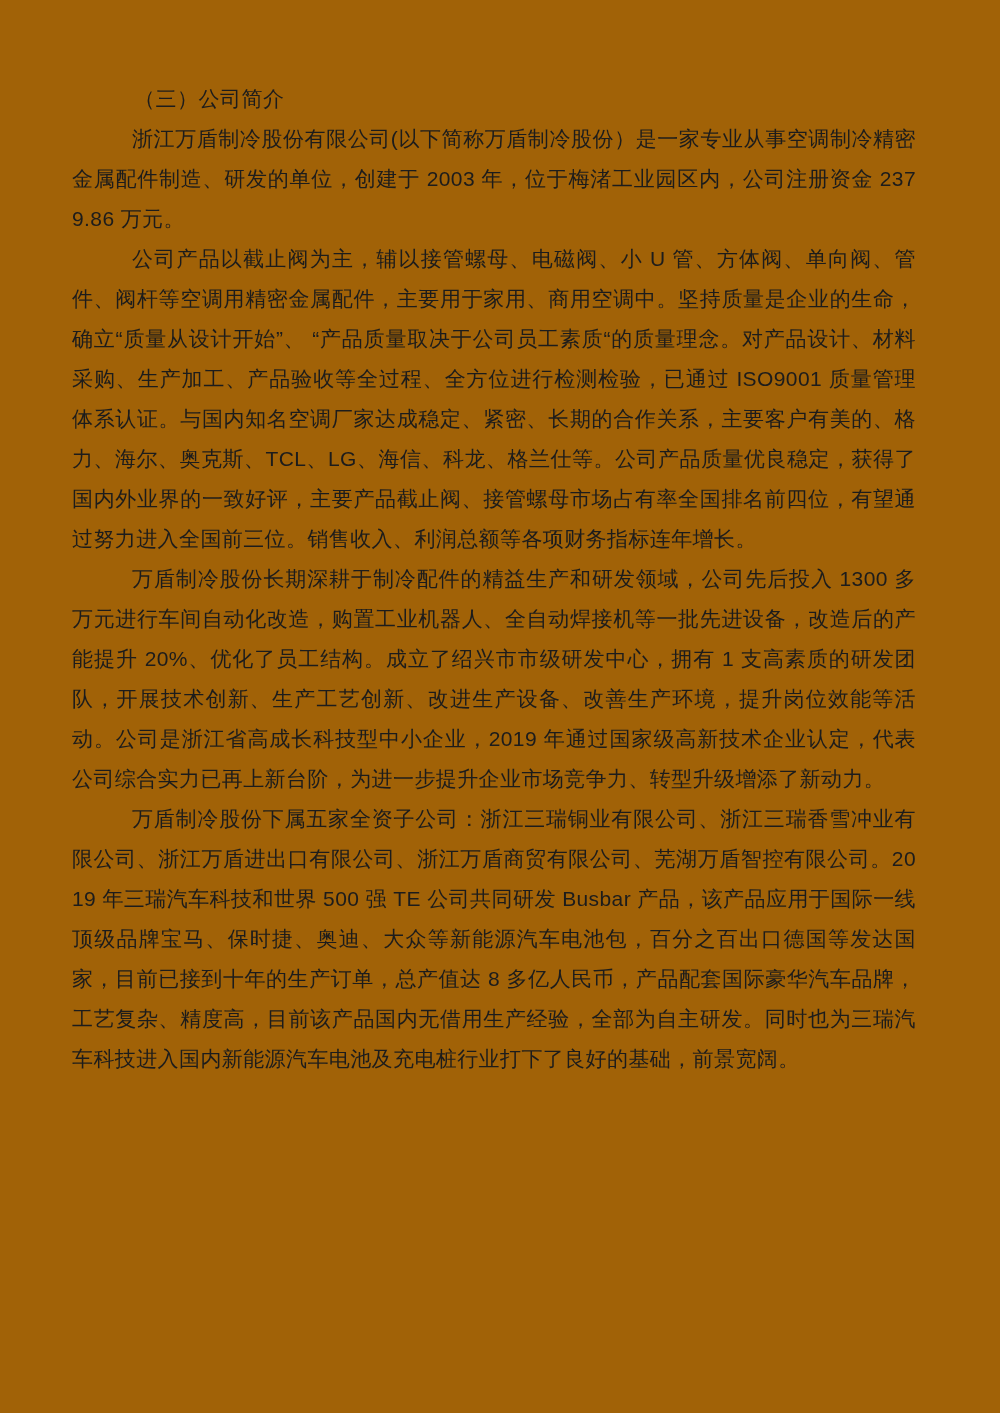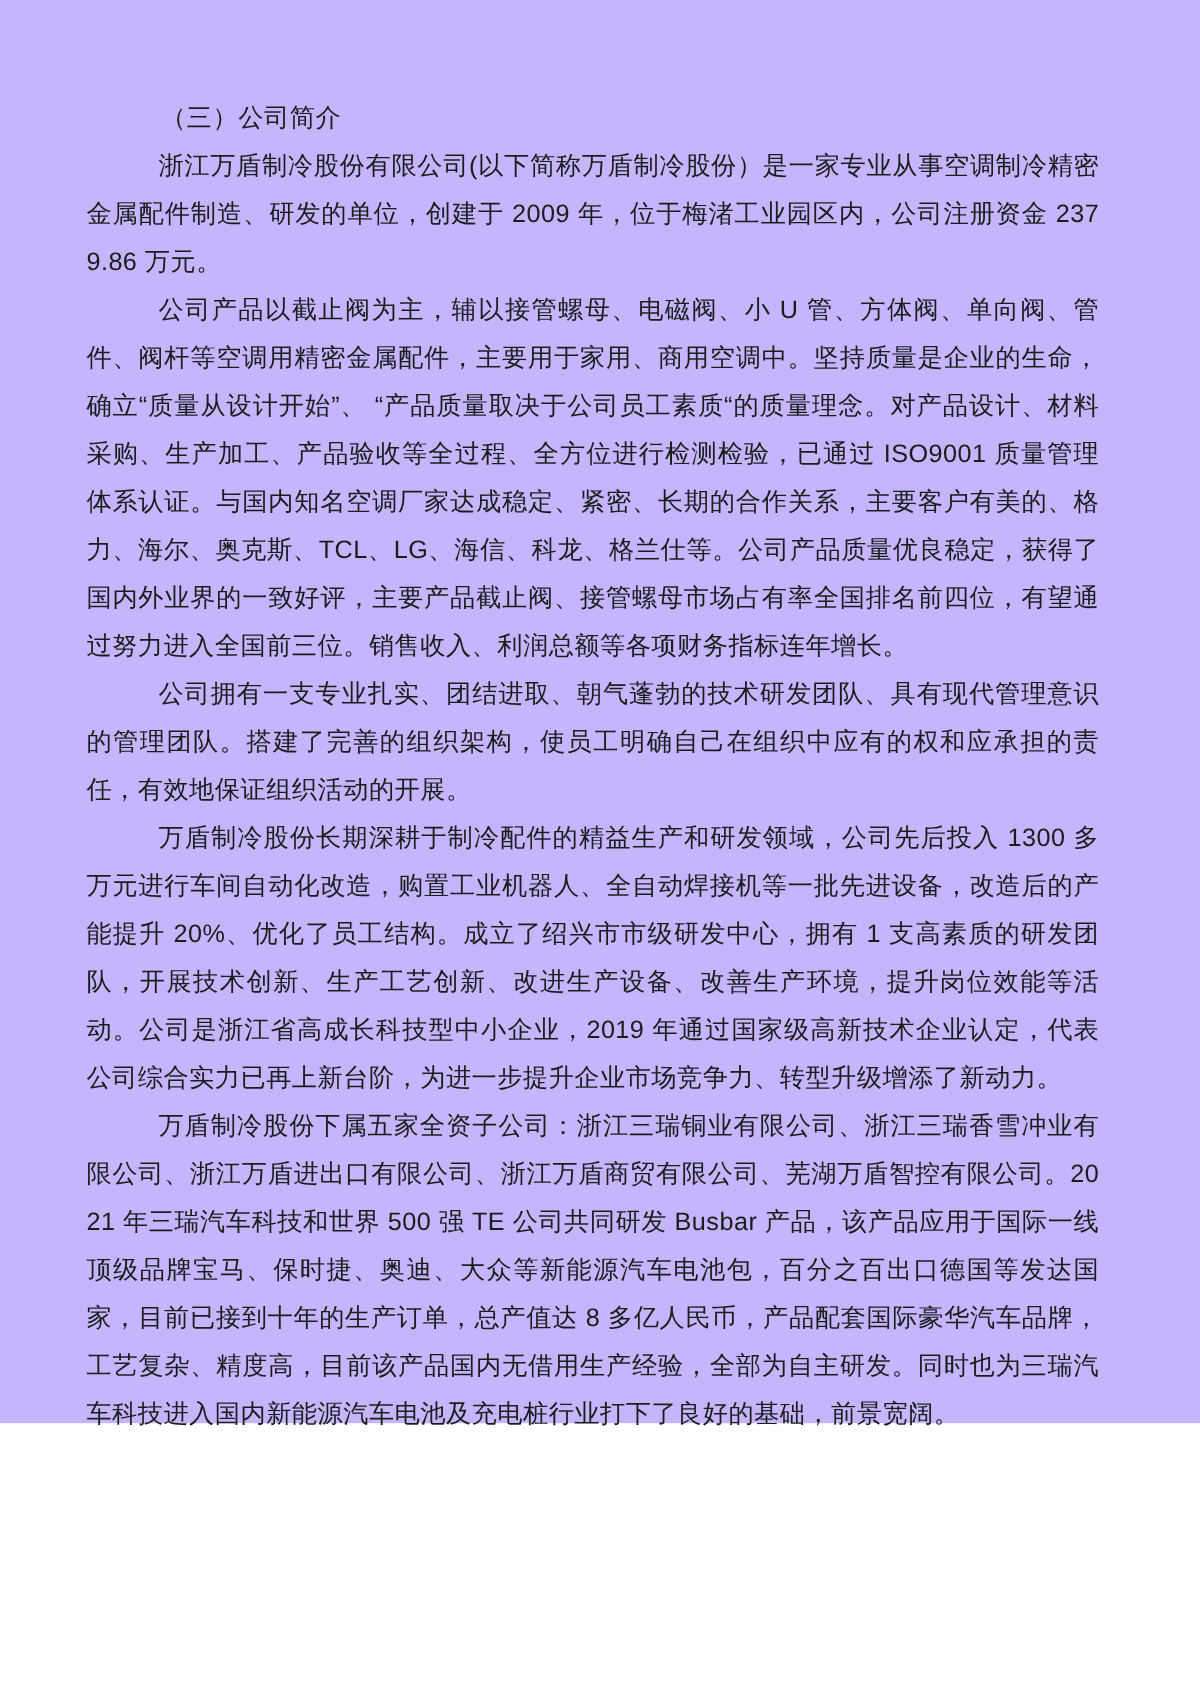--- a/index.html
+++ b/index.html
@@ -9,23 +9,23 @@
   }
   body {
     width: 1000px;
     height: 1413px;
     overflow: hidden;
     font-family: "Liberation Sans", "DejaVu Sans", sans-serif;
   }
   .page {
     box-sizing: border-box;
     width: 1000px;
-    height: 1186px;
+    height: 1413px;
     padding: 79px 84px 0 72px;
-    background: #c4b5fd;
+    background: #a16207;
   }
   .heading {
     margin: 0;
     font-size: 21px;
     font-weight: 400;
     line-height: 40px;
     text-indent: 62px;
     letter-spacing: 0.5px;
     color: #1c1c1c;
     white-space: nowrap;
@@ -40,18 +40,17 @@
     letter-spacing: 0.4px;
     color: #1c1c1c;
     word-break: break-all;
   }
 </style>
 </head>
 <body>
 
 <div class="page">
   <h2 class="heading">（三）公司简介</h2>
-  <p class="para">浙江万盾制冷股份有限公司(以下简称万盾制冷股份）是一家专业从事空调制冷精密金属配件制造、研发的单位，创建于 2009 年，位于梅渚工业园区内，公司注册资金 2379.86 万元。</p>
+  <p class="para">浙江万盾制冷股份有限公司(以下简称万盾制冷股份）是一家专业从事空调制冷精密金属配件制造、研发的单位，创建于 2003 年，位于梅渚工业园区内，公司注册资金 2379.86 万元。</p>
   <p class="para">公司产品以截止阀为主，辅以接管螺母、电磁阀、小 U 管、方体阀、单向阀、管件、阀杆等空调用精密金属配件，主要用于家用、商用空调中。坚持质量是企业的生命，确立“质量从设计开始”、 “产品质量取决于公司员工素质“的质量理念。对产品设计、材料采购、生产加工、产品验收等全过程、全方位进行检测检验，已通过 ISO9001 质量管理体系认证。与国内知名空调厂家达成稳定、紧密、长期的合作关系，主要客户有美的、格力、海尔、奥克斯、TCL、LG、海信、科龙、格兰仕等。公司产品质量优良稳定，获得了国内外业界的一致好评，主要产品截止阀、接管螺母市场占有率全国排名前四位，有望通过努力进入全国前三位。销售收入、利润总额等各项财务指标连年增长。</p>
-  <p class="para">公司拥有一支专业扎实、团结进取、朝气蓬勃的技术研发团队、具有现代管理意识的管理团队。搭建了完善的组织架构，使员工明确自己在组织中应有的权和应承担的责任，有效地保证组织活动的开展。</p>
   <p class="para">万盾制冷股份长期深耕于制冷配件的精益生产和研发领域，公司先后投入 1300 多万元进行车间自动化改造，购置工业机器人、全自动焊接机等一批先进设备，改造后的产能提升 20%、优化了员工结构。成立了绍兴市市级研发中心，拥有 1 支高素质的研发团队，开展技术创新、生产工艺创新、改进生产设备、改善生产环境，提升岗位效能等活动。公司是浙江省高成长科技型中小企业，2019 年通过国家级高新技术企业认定，代表公司综合实力已再上新台阶，为进一步提升企业市场竞争力、转型升级增添了新动力。</p>
-  <p class="para">万盾制冷股份下属五家全资子公司：浙江三瑞铜业有限公司、浙江三瑞香雪冲业有限公司、浙江万盾进出口有限公司、浙江万盾商贸有限公司、芜湖万盾智控有限公司。2021 年三瑞汽车科技和世界 500 强 TE 公司共同研发 Busbar 产品，该产品应用于国际一线顶级品牌宝马、保时捷、奥迪、大众等新能源汽车电池包，百分之百出口德国等发达国家，目前已接到十年的生产订单，总产值达 8 多亿人民币，产品配套国际豪华汽车品牌，工艺复杂、精度高，目前该产品国内无借用生产经验，全部为自主研发。同时也为三瑞汽车科技进入国内新能源汽车电池及充电桩行业打下了良好的基础，前景宽阔。</p>
+  <p class="para">万盾制冷股份下属五家全资子公司：浙江三瑞铜业有限公司、浙江三瑞香雪冲业有限公司、浙江万盾进出口有限公司、浙江万盾商贸有限公司、芜湖万盾智控有限公司。2019 年三瑞汽车科技和世界 500 强 TE 公司共同研发 Busbar 产品，该产品应用于国际一线顶级品牌宝马、保时捷、奥迪、大众等新能源汽车电池包，百分之百出口德国等发达国家，目前已接到十年的生产订单，总产值达 8 多亿人民币，产品配套国际豪华汽车品牌，工艺复杂、精度高，目前该产品国内无借用生产经验，全部为自主研发。同时也为三瑞汽车科技进入国内新能源汽车电池及充电桩行业打下了良好的基础，前景宽阔。</p>
 </div>
 
 </body></html>

